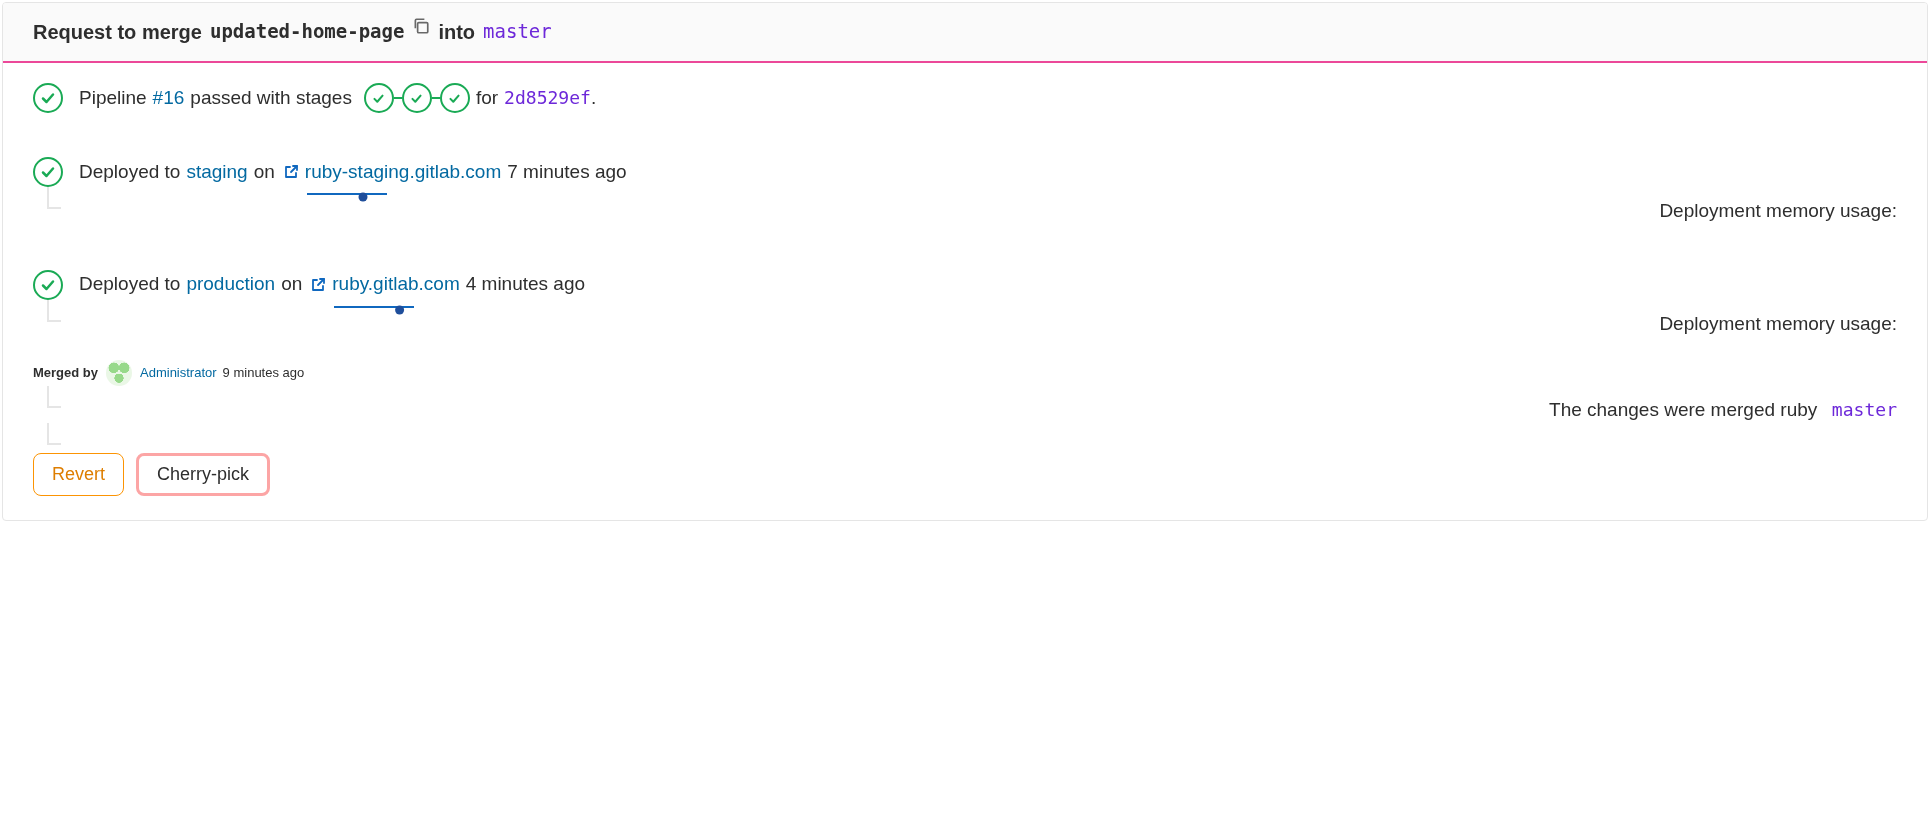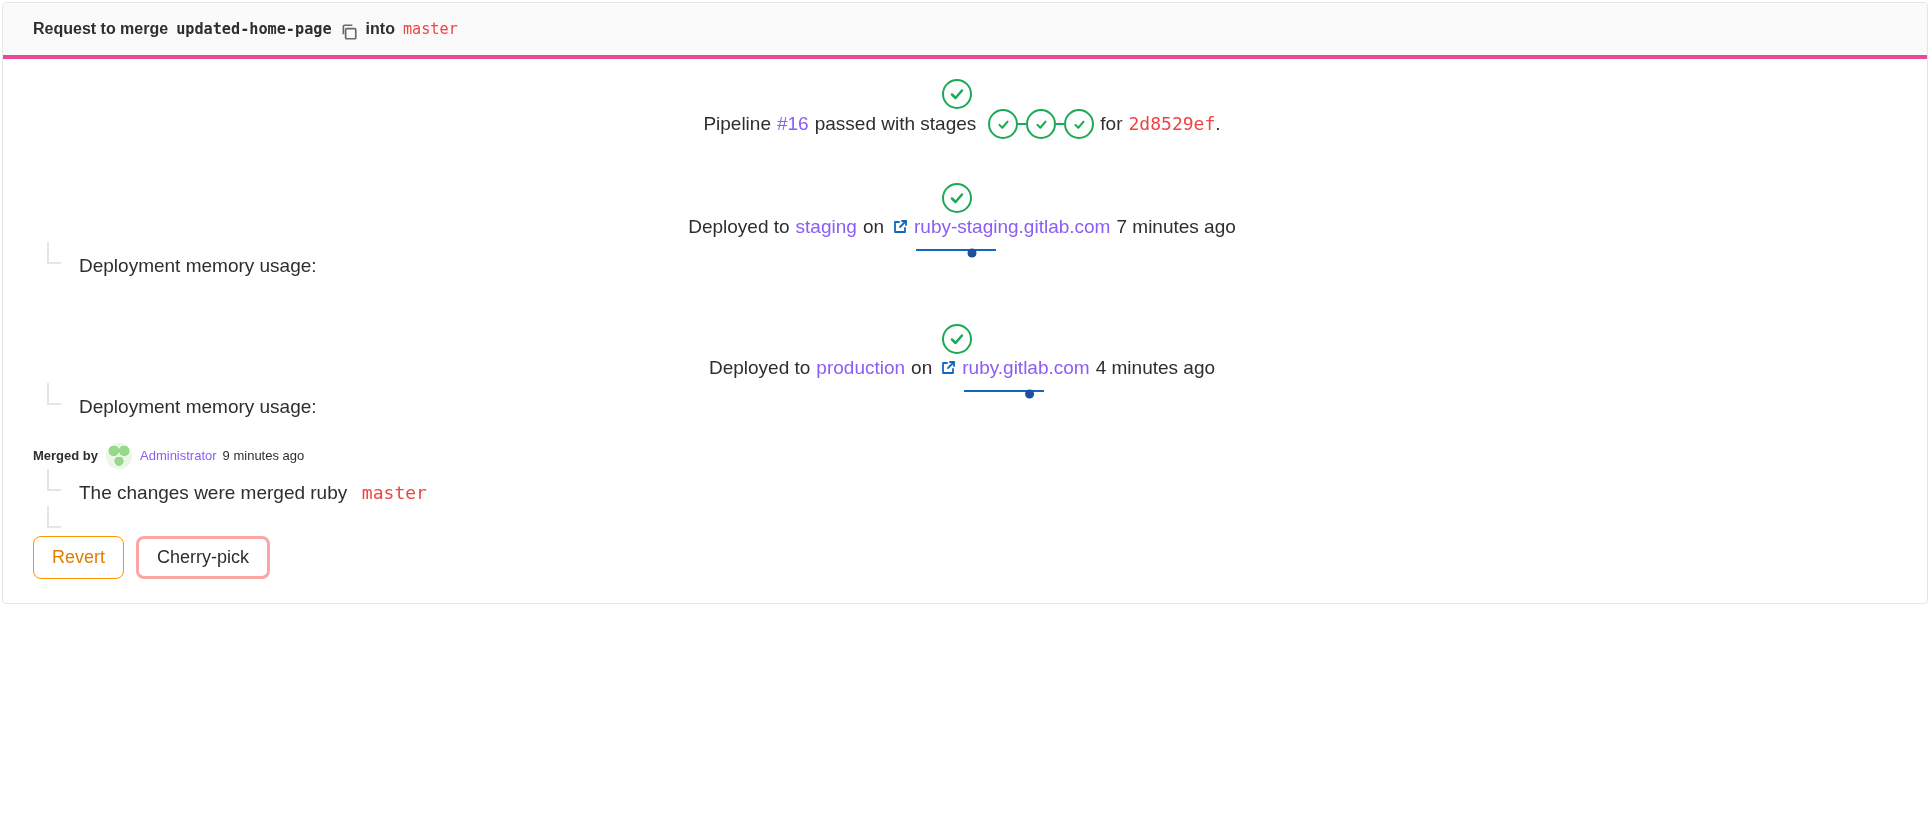--- a/index.html
+++ b/index.html
@@ -13,45 +13,44 @@
     line-height: 1.5;
   }
   .mr-widget {
     border: 1px solid #e5e5e5;
     border-radius: 4px;
     margin: 2px;
     overflow: hidden;
   }
   .mr-header {
     padding: 14px 30px;
-    border-bottom: 4px solid #ec4899;
+    border-bottom: 2px solid #ec4899;
     background: #fafafa;
-    font-size: 16px;
-    display: flex;
-    align-items: flex-end;
+    font-size: 20px;
+    display: flex;
+    align-items: flex-start;
     flex-wrap: wrap;
   }
   .bold { font-weight: 600; }
   .code {
     font-family: ui-monospace, SFMono-Regular, Menlo, Consolas, monospace;
     font-size: 0.95em;
   }
-  .link { color: #8b5cf6; text-decoration: none; cursor: pointer; }
-  .link.code { color: #ef4444; }
+  .link { color: #0369a1; text-decoration: none; cursor: pointer; }
+  .link.code { color: #6d28d9; }
   .copy-icon {
     display: inline-flex;
     padding: 0 8px;
     color: #686868;
   }
   .mr-body { padding: 20px 30px 24px 30px; }
   .status-row {
     display: flex;
     align-items: center;
     margin-bottom: 6px;
-    flex-direction: column;
   }
   .status-row.space-top { margin-top: 44px; }
   .status-icon {
     width: 30px; height: 30px;
     border: 2.5px solid #1aaa55;
     border-radius: 50%;
     display: flex; align-items: center; justify-content: center;
     margin-right: 16px;
     flex-shrink: 0;
     color: #1aaa55;
@@ -77,20 +76,21 @@
   }
   .ext-icon {
     display: inline-flex;
     color: #1068bf;
     margin: 0 6px 0 2px;
   }
   .sub-row {
     display: flex;
     margin-left: 6px;
     margin-bottom: 4px;
+    justify-content: space-between;
   }
   .sub-connector {
     width: 22px;
     position: relative;
     flex-shrink: 0;
     margin-right: 18px;
   }
   .sub-connector::before {
     content: "";
     position: absolute;

